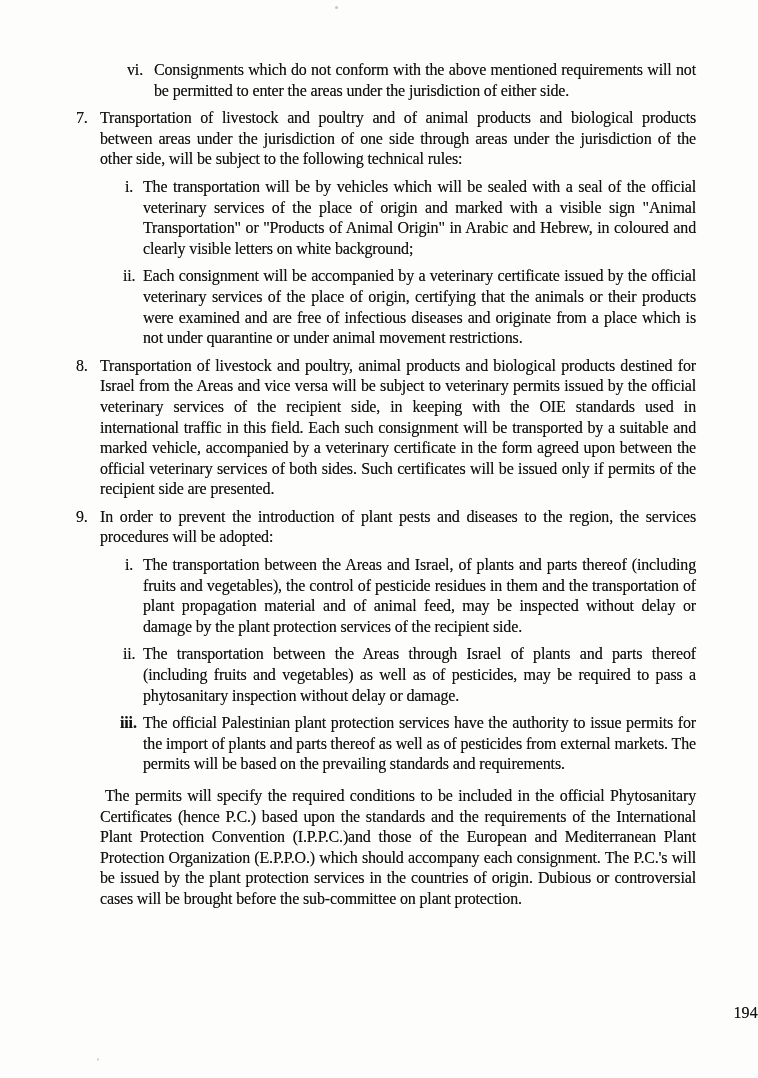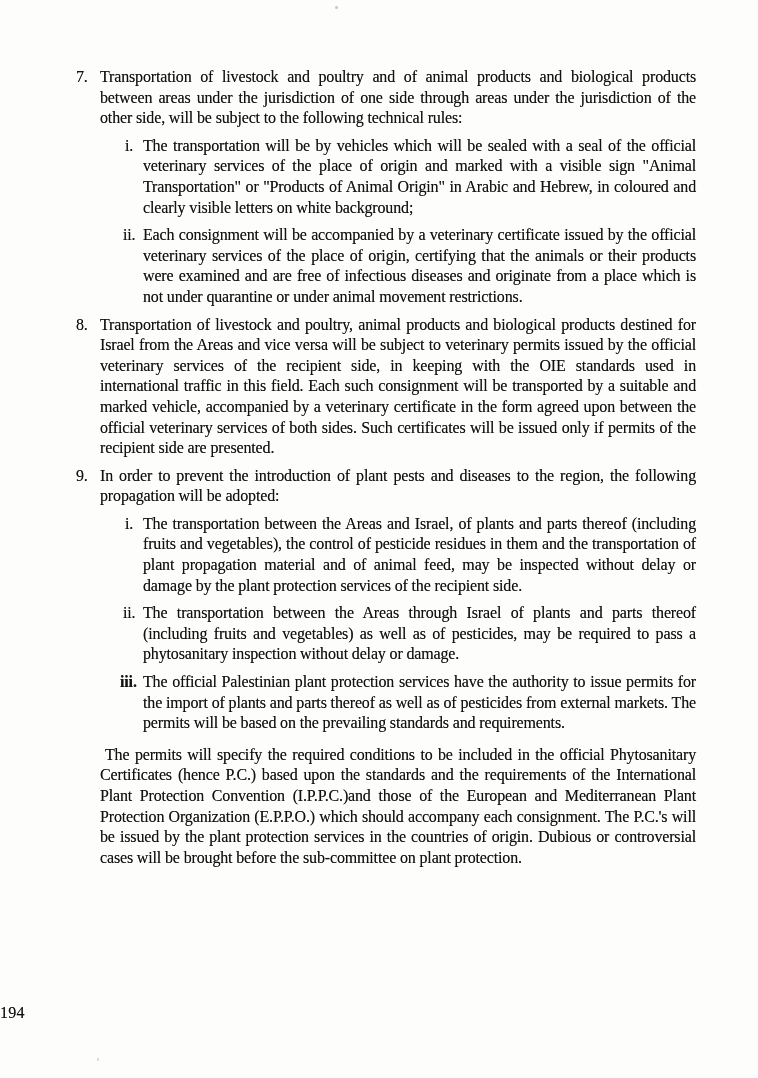--- a/index.html
+++ b/index.html
@@ -35,37 +35,41 @@
   .m-i  > .mk { left: -18px; }
   .m-ii > .mk { left: -20px; }
   .m-iii > .mk { left: -23px; font-weight: bold; }
   .fin {
     margin-left: 100px;
     margin-top: 11px;
     text-indent: 5px;
   }
   .pageno {
     position: absolute;
-    top: 1003px; left: 0; right: 0;
-    text-align: left;
+    top: 1003px; left: 16px; right: 0;
+    text-align: right;
     letter-spacing: 0.2px;
     text-shadow: 0 0 0.4px rgba(10,10,10,0.55);
   }
   .speck {
     position: absolute;
     border-radius: 50%;
   }
   .speck-top { left: 335px; top: 6px; width: 3px; height: 3px; background: #c6c6c6; }
   .speck-bottom { left: 97px; top: 1058px; width: 2px; height: 3px; background: #d2d2d2; }
 </style>
 </head>
 <body>
 
 <div class="page">
 
+  <div class="item lv2 m-vi first">
+    <span class="mk">vi.</span>
+    <span>Consignments which do not conform with the above mentioned requirements will not be permitted to enter the areas under the jurisdiction of either side.</span>
+  </div>
 
   <div class="item lv1">
     <span class="mk">7.</span>
     <span>Transportation of livestock and poultry and of animal products and biological products between areas under the jurisdiction of one side through areas under the jurisdiction of the other side, will be subject to the following technical rules:</span>
   </div>
 
   <div class="item lv2 m-i">
     <span class="mk">i.</span>
     <span>The transportation will be by vehicles which will be sealed with a seal of the official veterinary services of the place of origin and marked with a visible sign "Animal Transportation" or "Products of Animal Origin" in Arabic and Hebrew, in coloured and clearly visible letters on white background;</span>
   </div>
@@ -75,21 +79,21 @@
     <span>Each consignment will be accompanied by a veterinary certificate issued by the official veterinary services of the place of origin, certifying that the animals or their products were examined and are free of infectious diseases and originate from a place which is not under quarantine or under animal movement restrictions.</span>
   </div>
 
   <div class="item lv1">
     <span class="mk">8.</span>
     <span>Transportation of livestock and poultry, animal products and biological products destined for Israel from the Areas and vice versa will be subject to veterinary permits issued by the official veterinary services of the recipient side, in keeping with the OIE standards used in international traffic in this field. Each such consignment will be transported by a suitable and marked vehicle, accompanied by a veterinary certificate in the form agreed upon between the official veterinary services of both sides. Such certificates will be issued only if permits of the recipient side are presented.</span>
   </div>
 
   <div class="item lv1">
     <span class="mk">9.</span>
-    <span>In order to prevent the introduction of plant pests and diseases to the region, the following propagation will be adopted:</span>
+    <span>In order to prevent the introduction of plant pests and diseases to the region, the services procedures will be adopted:</span>
   </div>
 
   <div class="item lv2 m-i">
     <span class="mk">i.</span>
     <span>The transportation between the Areas and Israel, of plants and parts thereof (including fruits and vegetables), the control of pesticide residues in them and the transportation of plant propagation material and of animal feed, may be inspected without delay or damage by the plant protection services of the recipient side.</span>
   </div>
 
   <div class="item lv2 m-ii">
     <span class="mk">ii.</span>
     <span>The transportation between the Areas through Israel of plants and parts thereof (including fruits and vegetables) as well as of pesticides, may be required to pass a phytosanitary inspection without delay or damage.</span>

